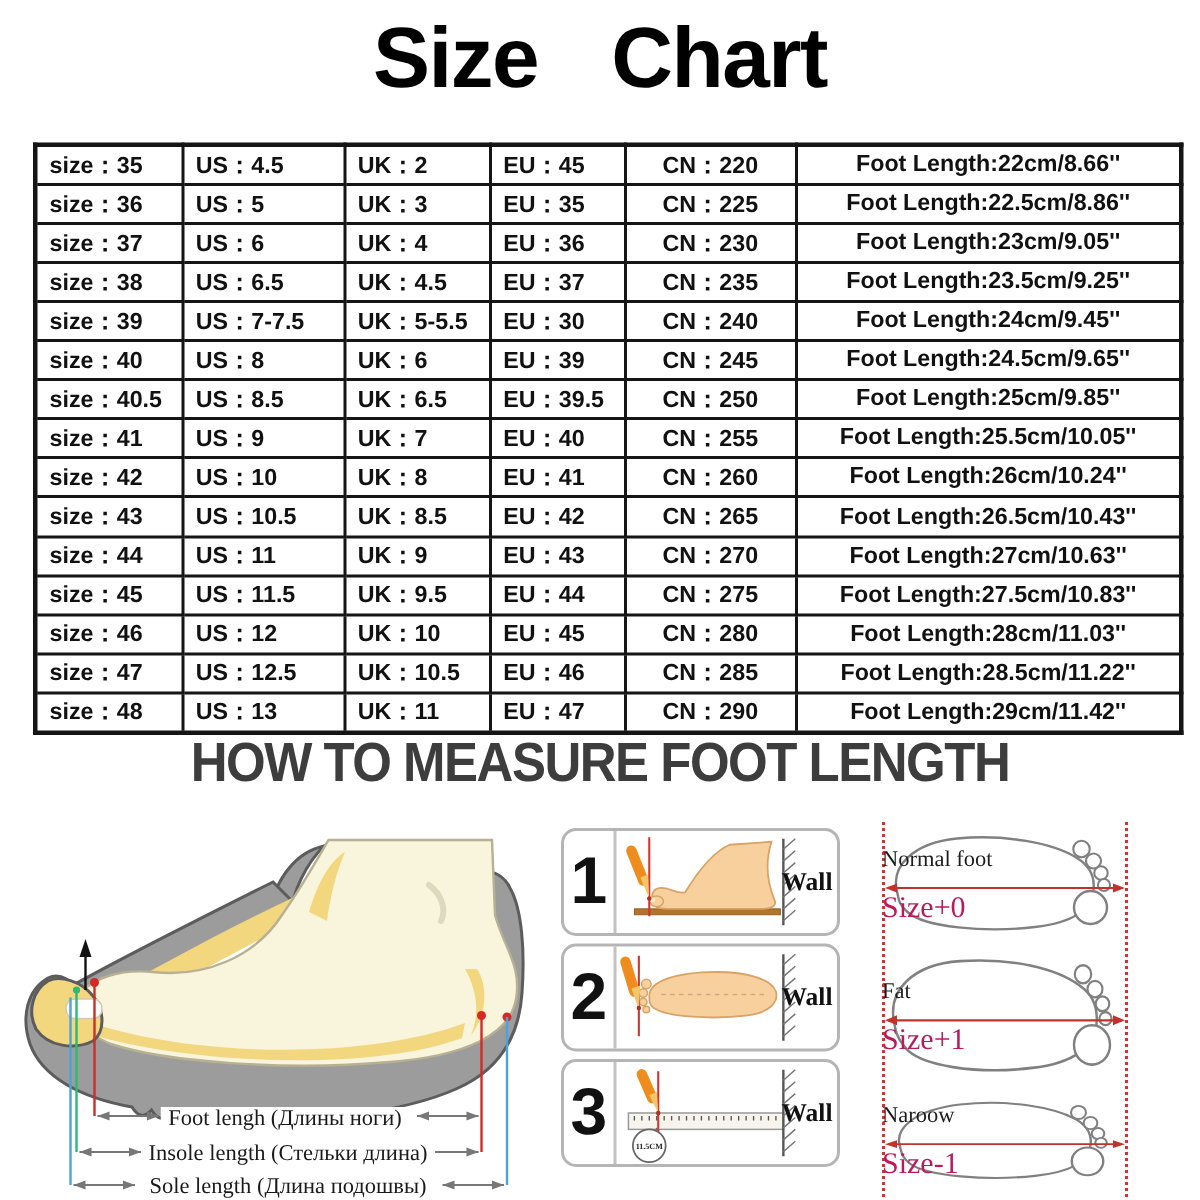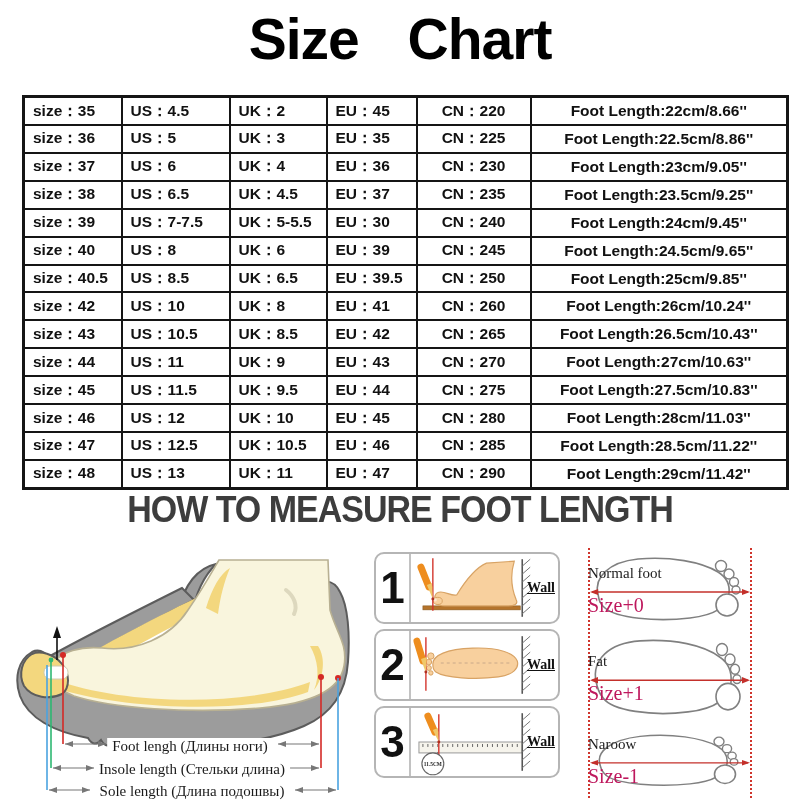--- a/index.html
+++ b/index.html
@@ -29,21 +29,21 @@
            font-family:"Liberation Serif",serif;font-size:15px;color:#1a1a1a;white-space:nowrap;line-height:17px;}
 
   
   #steps{position:absolute;left:374px;top:552px;width:186px;}
   .panel{position:relative;height:72px;border:2px solid #b5b5b5;border-radius:10px;
          background:#fff;display:flex;margin-bottom:5px;box-sizing:border-box;}
   .panel .num{width:33px;flex:0 0 33px;display:flex;align-items:center;justify-content:center;
               font-size:44px;font-weight:bold;color:#111;border-right:2px solid #c2c2c2;}
   .panel svg{flex:1;height:100%;}
   .wall-label{position:absolute;right:3px;top:50%;transform:translateY(-50%);
-              font-family:"Liberation Serif",serif;font-weight:bold;font-size:14px;color:#111;text-decoration:underline;}
+              font-family:"Liberation Serif",serif;font-weight:bold;font-size:17px;color:#111;}
 
   
   #foot-types{position:absolute;left:588px;top:548px;width:164px;height:250px;}
   .dotline{position:absolute;top:0;bottom:0;width:0;border-left:2px dotted #d0352c;}
   .foot-item{position:relative;width:100%;}
   .foot-item svg{position:absolute;left:0;top:0;width:100%;height:100%;}
   .ft-labels{position:absolute;left:0;right:14px;top:0;bottom:0;display:flex;flex-direction:column;
              align-items:flex-start;justify-content:center;gap:12px;}
   .ft-name{font-family:"Liberation Serif",serif;font-size:15px;color:#1c1c1c;line-height:17px;}
   .ft-size{font-family:"Liberation Serif",serif;font-size:20px;color:#be185d;line-height:22px;}
@@ -113,20 +113,28 @@
           <td class="c4">CN：245</td>
           <td class="c5">Foot Length:24.5cm/9.65''</td>
         </tr>
         <tr>
           <td class="c0">size：40.5</td>
           <td class="c1">US：8.5</td>
           <td class="c2">UK：6.5</td>
           <td class="c3">EU：39.5</td>
           <td class="c4">CN：250</td>
           <td class="c5">Foot Length:25cm/9.85''</td>
+        </tr>
+        <tr>
+          <td class="c0">size：41</td>
+          <td class="c1">US：9</td>
+          <td class="c2">UK：7</td>
+          <td class="c3">EU：40</td>
+          <td class="c4">CN：255</td>
+          <td class="c5">Foot Length:25.5cm/10.05''</td>
         </tr>
         <tr>
           <td class="c0">size：42</td>
           <td class="c1">US：10</td>
           <td class="c2">UK：8</td>
           <td class="c3">EU：41</td>
           <td class="c4">CN：260</td>
           <td class="c5">Foot Length:26cm/10.24''</td>
         </tr>
         <tr>

